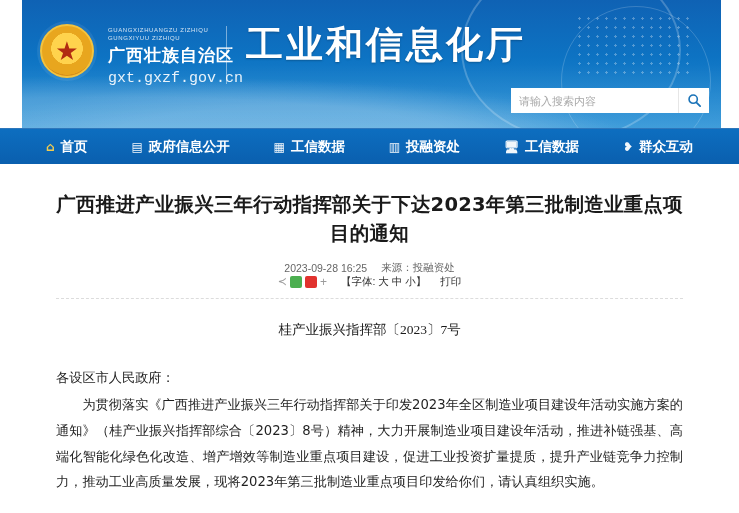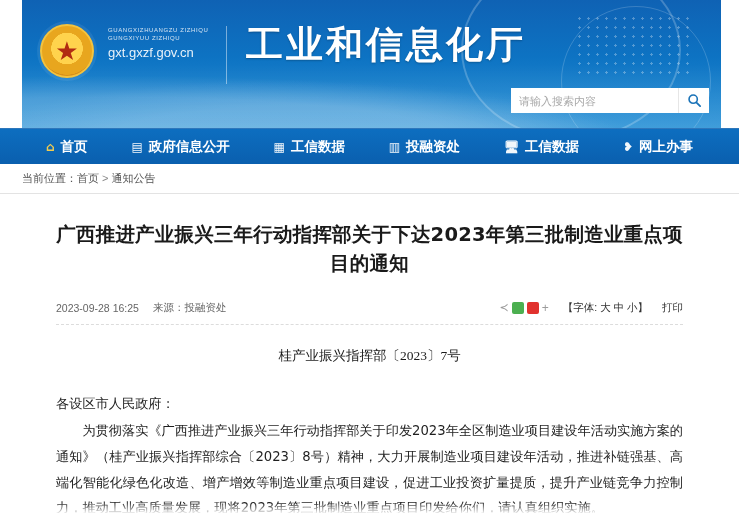--- a/index.html
+++ b/index.html
@@ -69,21 +69,21 @@
     position:absolute; left:108px; top:26px; color:#ffffff;
   }
   .org .pinyin {
     font-size:6px; letter-spacing:.6px; color:rgba(255,255,255,.82); line-height:1.35;
     white-space:nowrap;
   }
   .org .cn {
     font-size:17px; font-weight:bold; letter-spacing:1px; margin-top:2px;
     font-family:"DejaVu Sans", sans-serif;
   }
-  .org .url { font-size:13px; color:rgba(255,255,255,.9); margin-top:3px; font-family:Liberation Sans, sans-serif; }
+  .org .url { font-size:15px; color:rgba(255,255,255,.9); margin-top:3px; font-family:Liberation Mono, monospace; }
 
   .divider-v {
     position:absolute; left:226px; top:26px; width:1px; height:58px;
     background:rgba(255,255,255,.45);
   }
 
   .site-title {
     position:absolute; left:246px; top:20px;
     color:#ffffff; font-size:37px; font-weight:bold; letter-spacing:3px;
     font-family:Liberation Sans, sans-serif;
@@ -147,25 +147,26 @@
   .doc-title {
     text-align:center;
     font-size:19.5px;
     font-weight:bold;
     color:#1a1a1a;
     line-height:1.5;
     font-family:"DejaVu Sans", sans-serif;
     letter-spacing:.2px;
   }
   .meta {
-    margin-top:22px;
+    margin-top:12px;
     display:flex; align-items:center; justify-content:space-between;
     font-size:10.5px; color:#666;
     padding-bottom:9px;
     border-bottom:1px dashed #dcdcdc;
+    flex-direction:column;
   }
   .meta-left { display:flex; align-items:center; gap:14px; }
   .meta-right { display:flex; align-items:center; gap:14px; }
   .share { display:flex; align-items:center; gap:3px; }
   .share .sicon {
     width:12px; height:12px; border-radius:2px;
     display:inline-block;
   }
   .share .s-wechat { background:#4caf50; }
   .share .s-weibo { background:#e1322e; }
@@ -212,20 +213,21 @@
       <div class="dots"></div>
     </div>
     <div class="left-pad"></div>
     <div class="right-pad"></div>
 
     <div class="emblem">★</div>
 
     <div class="org">
       <div class="pinyin">GUANGXIZHUANGZU ZIZHIQU</div>
       <div class="pinyin">GUNGXIYUU ZIZHIQU</div>
+      <div class="cn">广西壮族自治区</div>
       <div class="url">gxt.gxzf.gov.cn</div>
     </div>
 
     <div class="divider-v"></div>
     <div class="site-title">工业和信息化厅</div>
 
     <div class="searchbox">
       <input type="text" placeholder="请输入搜索内容" style="">
       <div class="search-btn">
         <svg width="15" height="15" viewBox="0 0 16 16" aria-hidden="true">
@@ -253,30 +255,25 @@
       <div class="nav-item">
         <span class="ni">▥</span>
         <span>投融资处</span>
       </div>
       <div class="nav-item">
         <span class="ni">🖥</span>
         <span>工信数据</span>
       </div>
       <div class="nav-item">
         <span class="ni">❥</span>
-        <span>网上办事</span>
+        <span>群众互动</span>
       </div>
     </div>
   </div>
 
-  <div class="crumb-wrap">
-    <div class="crumb">
-      <span>当前位置：</span><a href="#">首页</a><span class="sep">&gt;</span><a href="#">通知公告</a>
-    </div>
-  </div>
 
   <div class="article">
     <div class="doc-title">广西推进产业振兴三年行动指挥部关于下达2023年第三批制造业重点项目的通知</div>
 
     <div class="meta">
       <div class="meta-left">
         <span>2023-09-28 16:25</span>
         <span>来源：投融资处</span>
       </div>
       <div class="meta-right">

